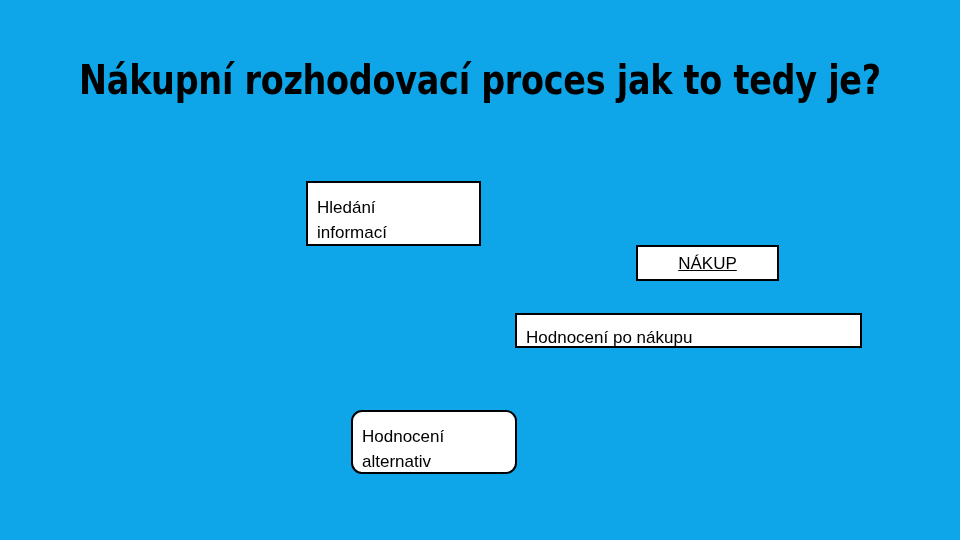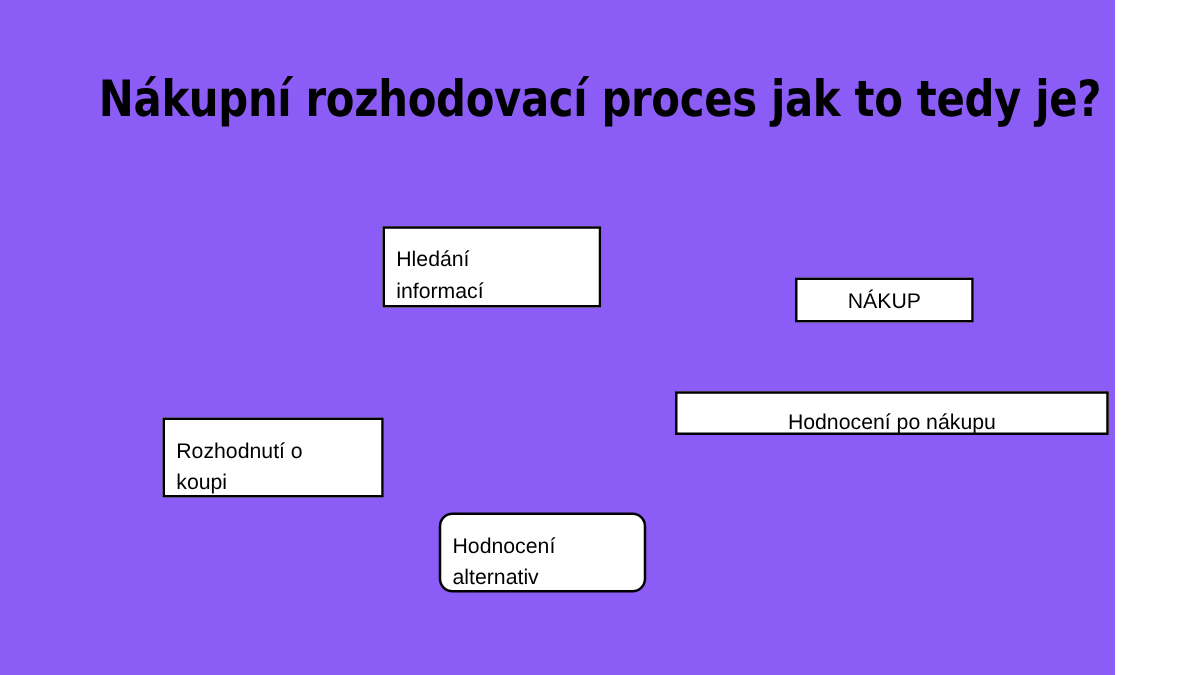--- a/index.html
+++ b/index.html
@@ -8,23 +8,23 @@
   }
   body {
     width: 960px;
     height: 540px;
     background: #ffffff;
     font-family: "Liberation Sans", sans-serif;
     overflow: hidden;
   }
   #slide {
     position: relative;
-    width: 892px;
+    width: 960px;
     height: 540px;
-    background: #8b5cf6;
+    background: #0ea5e9;
   }
   #slide-title {
     position: absolute;
     left: 48px;
     top: 55px;
     width: 864px;
     text-align: center;
     font-family: "DejaVu Sans Condensed", "Liberation Sans Narrow", "Liberation Sans", sans-serif;
     font-weight: bold;
     font-size: 40px;
@@ -52,22 +52,22 @@
     display: block;
     padding: 0 9px;
     white-space: pre-line;
   }
   .flow-box.align-left .box-text { text-align: left; margin-top: 13px; }
   .flow-box.align-center .box-text { text-align: center; }
 
   
   #box-rozpoznani-problemu { left: 80px;  top: 201px; width: 178px; height: 65px; }
   #box-hledani-informaci   { left: 306px; top: 181px; width: 175px; height: 65px; }
-  #box-nakup               { left: 636px; top: 222px; width: 143px; height: 36px; }
-  #box-hodnoceni-po-nakupu { left: 540px; top: 313px; width: 347px; height: 35px; align-items: center; }
+  #box-nakup               { left: 636px; top: 245px; width: 143px; height: 36px; text-decoration: underline; }
+  #box-hodnoceni-po-nakupu { left: 515px; top: 313px; width: 347px; height: 35px; }
   #box-rozhodnuti-o-koupi  { left: 130px; top: 334px; width: 177px; height: 64px; }
   #box-hodnoceni-alternativ{ left: 351px; top: 410px; width: 166px; height: 64px; border-radius: 11px; }
 </style>
 </head>
 <body>
 
 <div id="slide">
 
   <div id="slide-title">Nákupní rozhodovací proces jak to tedy je?</div>
 
@@ -78,23 +78,19 @@
   </div>
 
   <div class="flow-box align-center" id="box-nakup">
     <span class="box-text">NÁKUP</span>
   </div>
 
   <div class="flow-box align-left" id="box-hodnoceni-po-nakupu">
     <span class="box-text">Hodnocení po nákupu</span>
   </div>
 
-  <div class="flow-box align-left" id="box-rozhodnuti-o-koupi">
-    <span class="box-text">Rozhodnutí o
-koupi</span>
-  </div>
 
   <div class="flow-box align-left" id="box-hodnoceni-alternativ">
     <span class="box-text">Hodnocení
 alternativ</span>
   </div>
 
 </div>
 
 </body></html>

